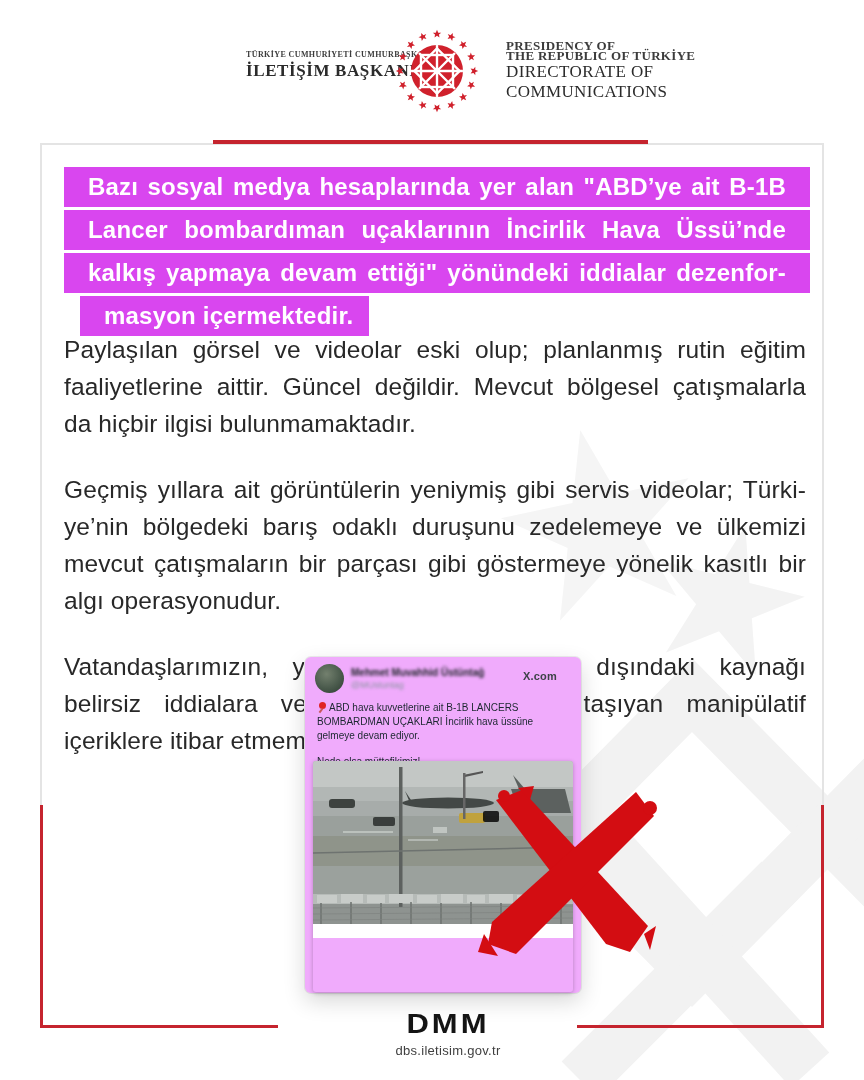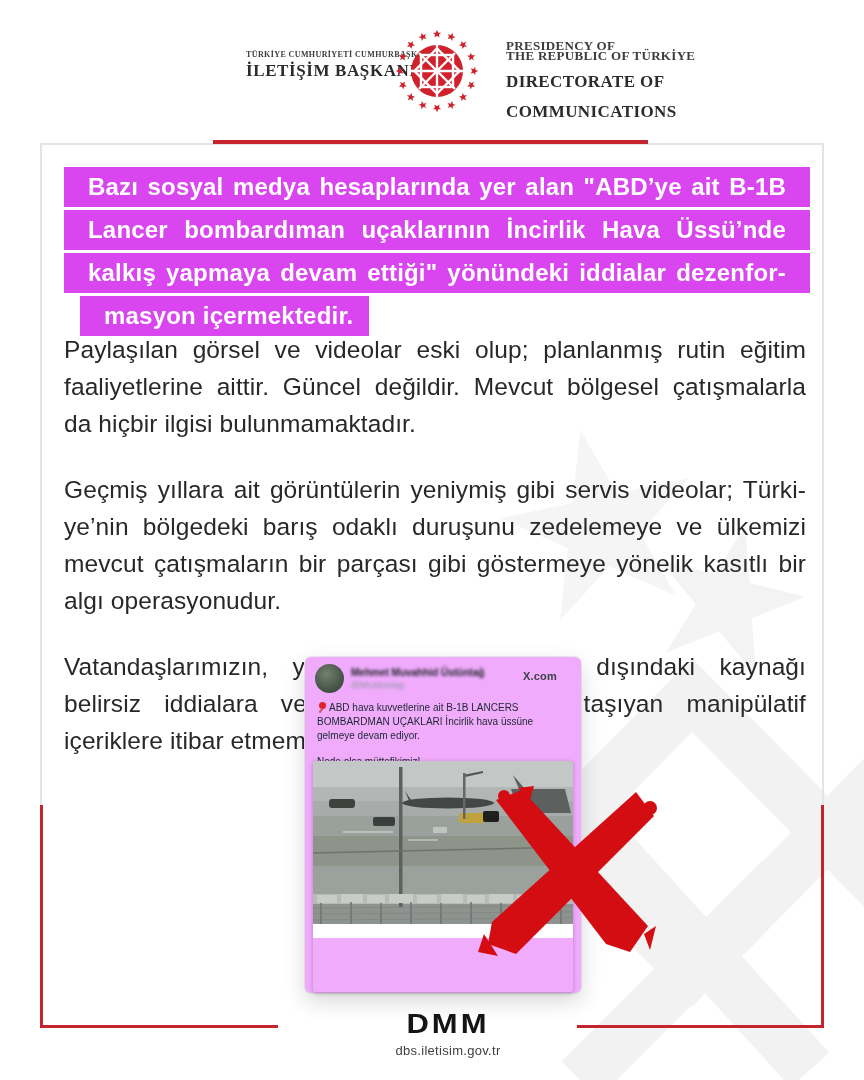--- a/index.html
+++ b/index.html
@@ -15,21 +15,21 @@
 
   
   .hdr{position:absolute;top:30px;left:0;width:864px;height:95px;z-index:2;}
   .hdr-left{position:absolute;left:246px;top:20px;color:#2b2b2b;
             font-family:"Liberation Serif",serif;}
   .hdr-left .small{font-size:8px;letter-spacing:.4px;font-weight:bold;color:#3c3c3c;}
   .hdr-left .big{font-size:17px;font-weight:bold;letter-spacing:.6px;margin-top:2px;}
   .hdr-right{position:absolute;left:506px;top:11px;color:#2b2b2b;
              font-family:"Liberation Serif",serif;}
   .hdr-right .small{font-size:13px;font-weight:bold;letter-spacing:.3px;color:#3c3c3c;line-height:10px;}
-  .hdr-right .big{font-size:17px;font-weight:bold;letter-spacing:.4px;line-height:18px;margin-top:12px;}
+  .hdr-right .big{font-size:17px;font-weight:normal;letter-spacing:.4px;line-height:18px;margin-top:2px;}
   .emblem{position:absolute;left:392px;top:-4px;}
 
   
   .frame-line{position:absolute;z-index:1;background:#e4e4e4;}
   .frame-red{position:absolute;z-index:1;background:#c5242e;}
 
   
   .headline{position:absolute;left:64px;top:167px;width:746px;z-index:3;}
   .hl-bar{background:#d946ef;color:#fff;font-weight:bold;font-size:24px;
           height:40px;line-height:40px;padding:0 24px;margin-bottom:3px;

